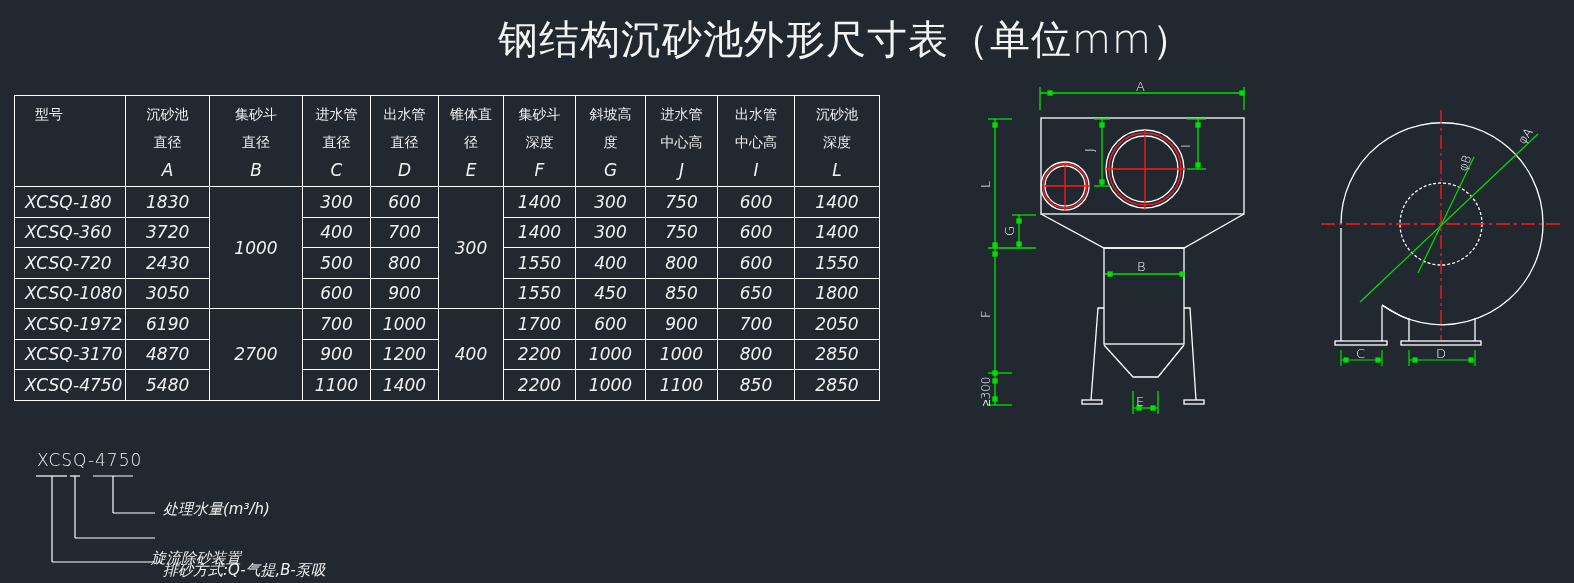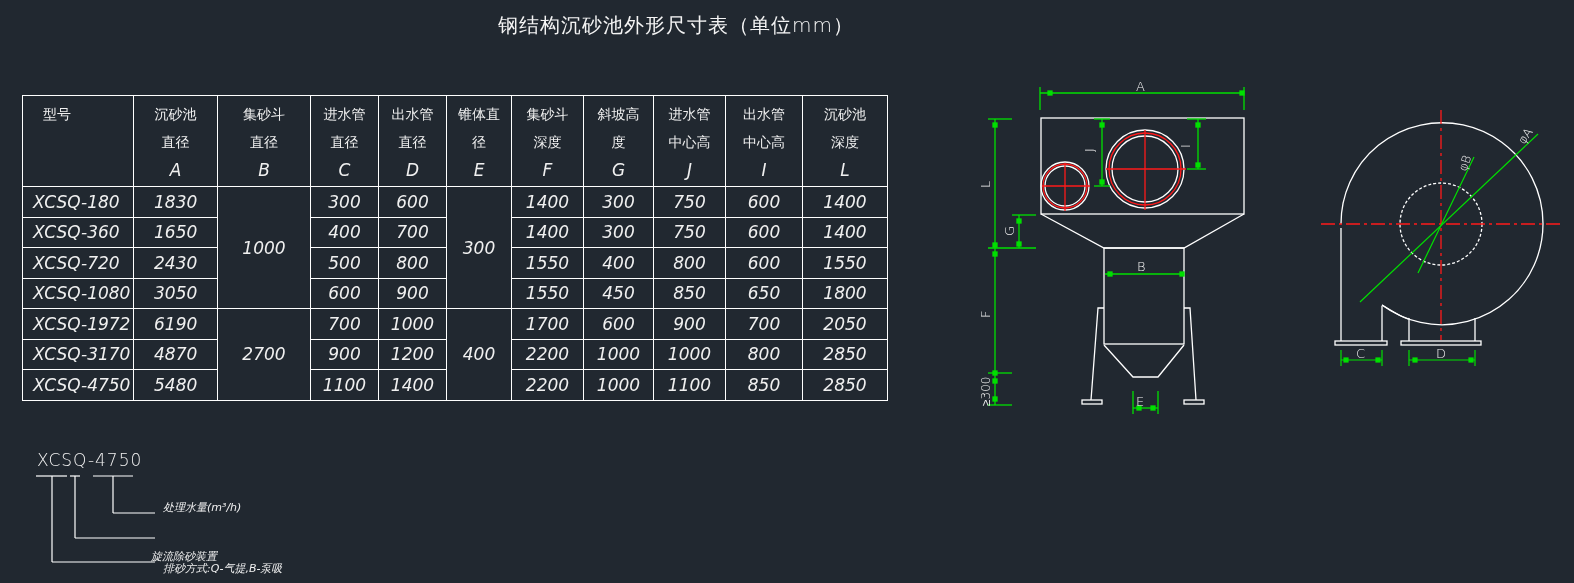--- a/index.html
+++ b/index.html
@@ -7,29 +7,29 @@
       width: 1574px; height: 583px;
       background: #212830;
       position: relative;
       overflow: hidden;
       font-family: "DejaVu Sans", sans-serif;
       color: #ffffff;
     }
     .title {
       position: absolute;
       left: 498px; top: 12px;
-      font-size: 20px;
+      font-size: 40px;
       font-weight: 200;
       letter-spacing: 1px;
       color: #f4f4f4;
       white-space: nowrap;
     }
     .spec-table {
       position: absolute;
-      left: 22px; top: 95px;
+      left: 14px; top: 95px;
       border-collapse: collapse;
       font-size: 17px;
     }
     .spec-table td {
       border: 1.5px solid #ffffff;
       padding: 0;
       text-align: center;
       color: #f0f0f0;
       font-style: italic;
       font-family: "DejaVu Sans", sans-serif;
@@ -46,21 +46,21 @@
     .spec-table tr.head td .letter { font-size: 17px; font-style: italic; }
     .spec-table tr.head td.first { text-align: left; padding-left: 20px; }
     .spec-table td.model { text-align: left; padding-left: 10px; }
     .spec-table td.left { text-align: left; padding-left: 20px; }
     .spec-table tr.data td { height: 29.5px; }
     .legend-code {
       position: absolute; left: 37px; top: 450px;
       font-size: 17px; letter-spacing: 1px; color: #f0f0f0; font-weight: 200;
     }
     .legend-item {
-      position: absolute; font-size: 11px; color: #f0f0f0; white-space: nowrap;
+      position: absolute; font-size: 15px; color: #f0f0f0; white-space: nowrap;
       font-style: italic;
     }
     svg.drawing { position: absolute; left: 0; top: 0; }
   </style>
 </head>
 <body>
 
 <div class="title">钢结构沉砂池外形尺寸表（单位mm）</div>
 
 <table class="spec-table">
@@ -140,21 +140,21 @@
     <td>600</td>
     <td rowspan="4">300</td>
     <td>1400</td>
     <td>300</td>
     <td>750</td>
     <td>600</td>
     <td>1400</td>
   </tr>
   <tr class="data">
     <td class="model">XCSQ-360</td>
-    <td class="left">1650</td>
+    <td class="left">3720</td>
     <td>400</td>
     <td>700</td>
     <td>1400</td>
     <td>300</td>
     <td>750</td>
     <td>600</td>
     <td>1400</td>
   </tr>
   <tr class="data">
     <td class="model">XCSQ-720</td>

